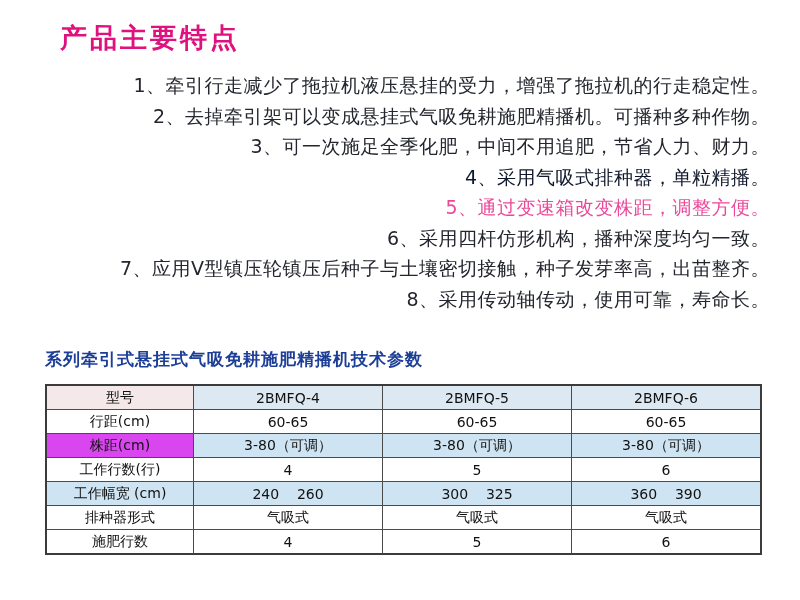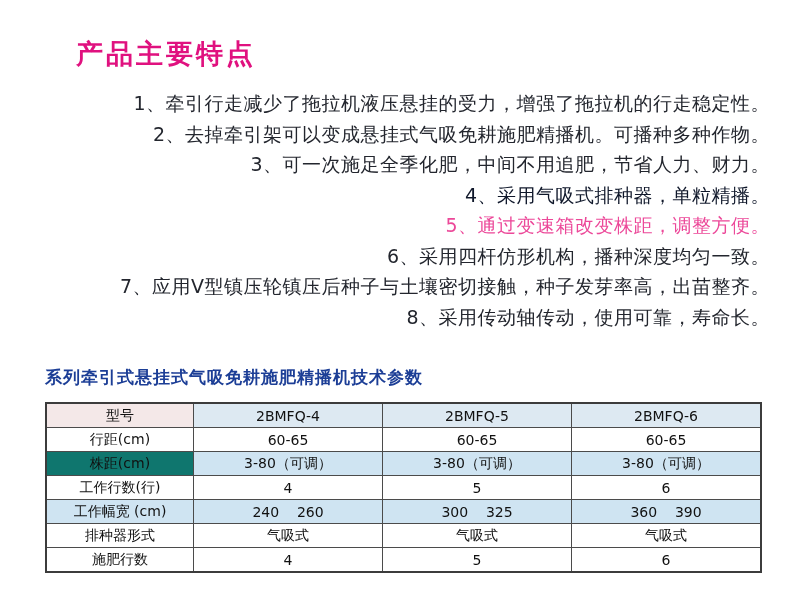--- a/index.html
+++ b/index.html
@@ -9,21 +9,21 @@
     font-family: "DejaVu Sans", "Liberation Sans", sans-serif;
   }
   .page {
     position: relative;
     width: 800px;
     height: 600px;
     background: #ffffff;
     overflow: hidden;
   }
   .page-title {
-    margin: 16px;
+    margin: 0;
     padding: 20px 0 0 60px;
     font-size: 27px;
     font-weight: bold;
     letter-spacing: 3px;
   }
   .feature-list {
     list-style: none;
     margin: 14px 0 0 0;
     padding: 0 30px 0 55px;
   }
@@ -90,21 +90,21 @@
         </tr>
       </thead>
     <tbody id="spec-body">
         <tr>
           <td style="border: 1px solid rgb(75, 75, 75); background: rgb(255, 255, 255);">行距(cm)</td>
           <td style="border: 1px solid rgb(75, 75, 75); background: rgb(255, 255, 255);">60-65</td>
           <td style="border: 1px solid rgb(75, 75, 75); background: rgb(255, 255, 255);">60-65</td>
           <td style="border: 1px solid rgb(75, 75, 75); background: rgb(255, 255, 255);">60-65</td>
         </tr>
         <tr>
-          <td style="border: 1px solid rgb(75, 75, 75); background: #0f766e; text-align: center;">株距(cm)</td>
+          <td style="border: 1px solid rgb(75, 75, 75); background: #d946ef; text-align: center;">株距(cm)</td>
           <td style="border: 1px solid rgb(75, 75, 75); background: rgb(207, 228, 242);">3-80（可调）</td>
           <td style="border: 1px solid rgb(75, 75, 75); background: rgb(207, 228, 242);">3-80（可调）</td>
           <td style="border: 1px solid rgb(75, 75, 75); background: rgb(207, 228, 242);">3-80（可调）</td>
         </tr>
         <tr>
           <td style="border: 1px solid rgb(75, 75, 75); background: rgb(255, 255, 255);">工作行数(行)</td>
           <td style="border: 1px solid rgb(75, 75, 75); background: rgb(255, 255, 255);">4</td>
           <td style="border: 1px solid rgb(75, 75, 75); background: rgb(255, 255, 255);">5</td>
           <td style="border: 1px solid rgb(75, 75, 75); background: rgb(255, 255, 255);">6</td>
         </tr>

